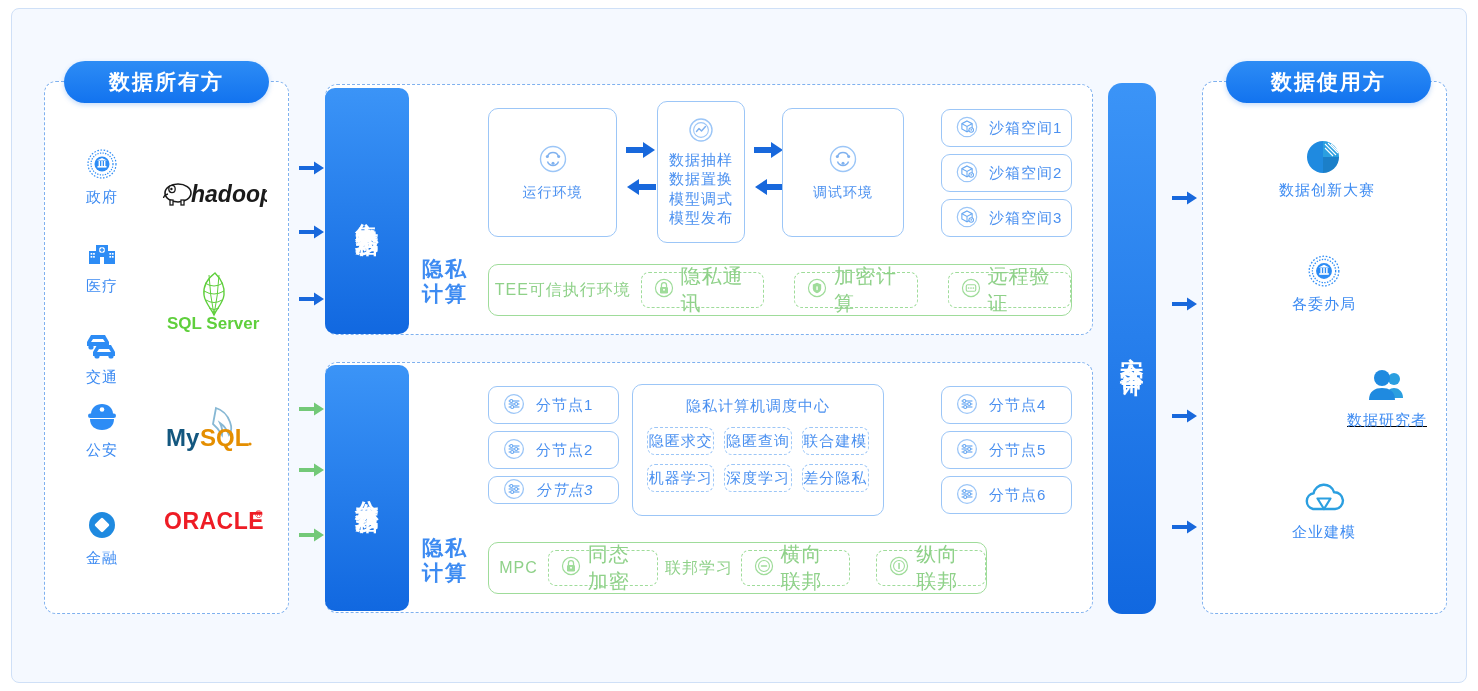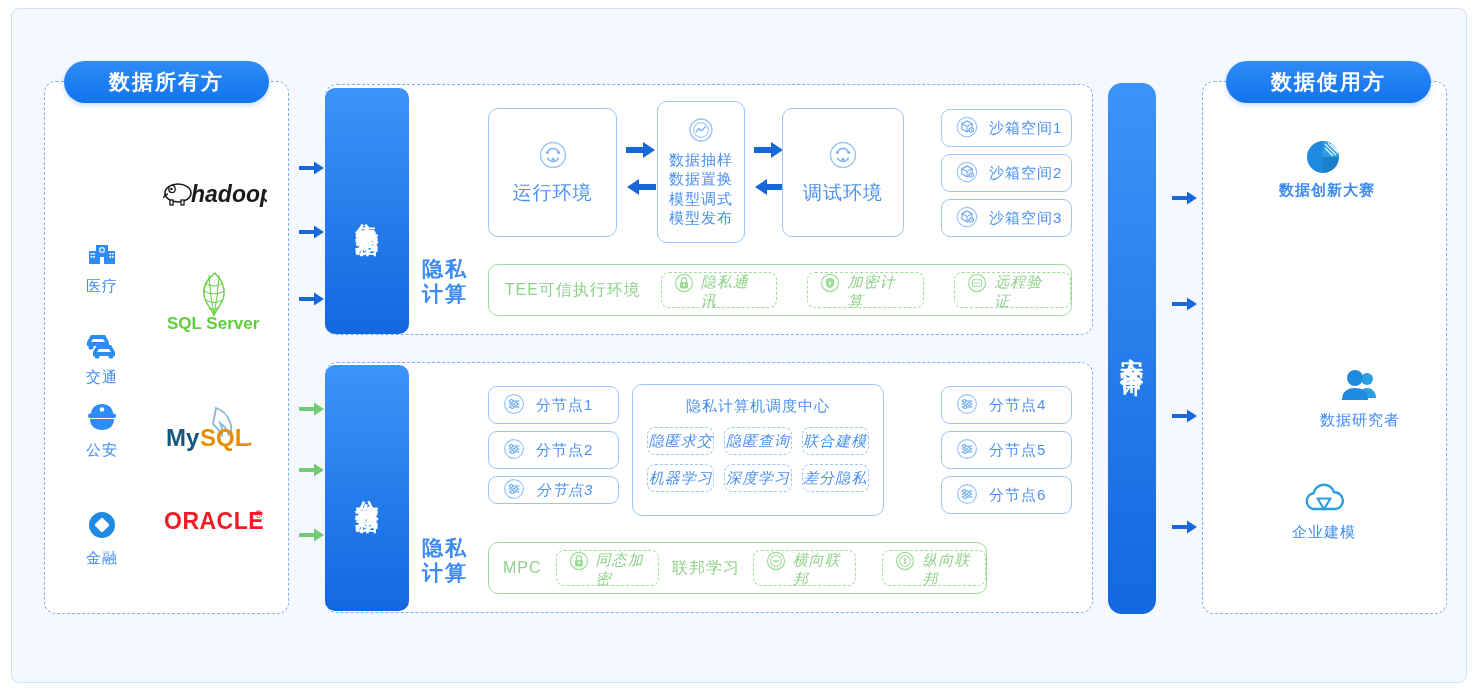--- a/index.html
+++ b/index.html
@@ -64,21 +64,21 @@
   
   .card {
     position: absolute;
     border: 1px solid #9cc6f7;
     border-radius: 10px;
     background: #fff;
     display: flex; flex-direction: column;
     align-items: center; justify-content: center;
     color: #4a90f0;
   }
-  .card .ctitle { font-size: 19px; letter-spacing: 1px; margin-top: 6px; }
+  .card .ctitle { font-size: 14px; letter-spacing: 1px; margin-top: 6px; }
   .card .multi { font-size: 15px; line-height: 1.28; text-align: right; letter-spacing: 1px; }
 
   .chip {
     position: absolute;
     border: 1px solid #9cc6f7;
     border-radius: 9px;
     background: #fff;
     display: flex; align-items: center;
     padding-left: 14px; gap: 11px;
     color: #4a90f0; font-size: 15px; letter-spacing: 1px;
@@ -95,55 +95,70 @@
     text-align: center; color: #4a90f0; font-size: 15px;
     margin-top: 12px; letter-spacing: 1px;
   }
   .sched .grid {
     display: grid; grid-template-columns: repeat(3, 1fr);
     gap: 9px 10px; padding: 11px 14px 0 14px;
   }
   .sched .gchip {
     border: 1px dashed #9cc6f7; border-radius: 8px;
     height: 28px; display: flex; align-items: center; justify-content: center;
-    color: #4a90f0; font-size: 15px; letter-spacing: 1px; font-style: italic;
+    color: #4a90f0; font-size: 15px; letter-spacing: 1px;
   }
 
   
   .priv-label {
     position: absolute; color: #3d8bf2; font-size: 21px; font-weight: bold;
     line-height: 1.18; text-align: center; letter-spacing: 2px;
   }
   .priv-strip {
     position: absolute;
     border: 1px solid #9fdc9a; border-radius: 10px;
     background: #fff;
     display: flex; align-items: center; gap: 0px;
   }
   .priv-plain {
     color: #8fd189; font-size: 16px; letter-spacing: 1px;
     text-align: center;
   }
   .priv-chip {
     border: 1px dashed #9fdc9a; border-radius: 8px;
-    height: 36px; display: flex; align-items: flex-start;
+    height: 36px; display: flex; align-items: center;
     gap: 7px; padding: 0 12px;
-    color: #8fd189; font-size: 15px; letter-spacing: 1px; font-style: italic;
+    color: #8fd189; font-size: 20px; letter-spacing: 1px;
   }
 </style>
 </head>
 <body>
 
 <div id="canvas">
 
   <div class="pill" style="left:52px; top:52px; width:205px; height:42px;">
     <span>数据所有方</span>
   </div>
   <div class="dashpanel" style="left:32px; top:72px; width:245px; height:533px;"></div>
 
+  <div class="party-item" style="left:45px; top:135px;">
+    <div class="party-icon">
+      <svg width="34" height="34" viewBox="0 0 34 34">
+        <circle cx="17" cy="17" r="14" fill="none" stroke="#2d8cf5" stroke-width="1.2" stroke-dasharray="1.6 1.6"></circle>
+        <circle cx="17" cy="17" r="11" fill="none" stroke="#2d8cf5" stroke-width="1.2" stroke-dasharray="1.3 1.3"></circle>
+        <circle cx="17" cy="17" r="7.5" fill="#2d8cf5"></circle>
+        <rect x="12.5" y="19" width="9" height="1.6" fill="#fff"></rect>
+        <rect x="13.6" y="14" width="1.4" height="5" fill="#fff"></rect>
+        <rect x="16.3" y="14" width="1.4" height="5" fill="#fff"></rect>
+        <rect x="19" y="14" width="1.4" height="5" fill="#fff"></rect>
+        <polygon points="17,11 22,13.6 12,13.6" fill="#fff"></polygon>
+      </svg>
+    </div>
+    <div class="lbl">政府</div>
+  </div>
 
   <div class="party-item" style="left:45px; top:224px;">
     <div class="party-icon">
       <svg width="32" height="32" viewBox="0 0 32 32">
         <rect x="10" y="8" width="12" height="19" fill="#2d8cf5"></rect>
         <rect x="3" y="14" width="7" height="13" fill="#2d8cf5"></rect>
         <rect x="22" y="14" width="7" height="13" fill="#2d8cf5"></rect>
         <circle cx="16" cy="13" r="3" fill="#fff"></circle>
         <rect x="15.3" y="10.7" width="1.4" height="4.6" fill="#2d8cf5"></rect>
         <rect x="13.7" y="12.3" width="4.6" height="1.4" fill="#2d8cf5"></rect>
@@ -591,39 +606,54 @@
     <svg width="26" height="18" viewBox="0 0 26 18">
         <path d="M0 7 H15 V2.5 L25 9 L15 15.5 V11 H0 Z" fill="#1868dc"></path>
       </svg>
   </div>
 
   <div class="pill" style="left:1214px; top:52px; width:205px; height:42px;">
     <span>数据使用方</span>
   </div>
   <div class="dashpanel" style="left:1190px; top:72px; width:245px; height:533px;"></div>
 
-  <div class="party-item" style="left:1267px; top:128px;font-weight:bold;">
+  <div class="party-item" style="left:1267px; top:128px;">
     <div class="party-icon">
       <svg width="40" height="38" viewBox="0 0 40 38">
         <path d="M19 19 L19 3 A16 16 0 0 1 35 19 Z" fill="#2b9fe0"></path>
         <path d="M19 19 L35 19 A16 16 0 0 1 19 35 Z" fill="#1b7fc9"></path>
         <path d="M19 19 L19 35 A16 16 0 0 1 19 3 Z" fill="#1f8ae0"></path>
         <g stroke="#ffffff" stroke-width="1.1">
           <line x1="21" y1="6" x2="32" y2="17"></line>
           <line x1="24" y1="5" x2="34" y2="15"></line>
           <line x1="27" y1="6" x2="35" y2="14"></line>
           <line x1="21" y1="10" x2="29" y2="18"></line>
         </g>
       </svg>
     </div>
     <div class="lbl" style="white-space:nowrap;">数据创新大赛</div>
   </div>
 
-
-  <div class="party-item" style="left:1303px; top:358px;">
+  <div class="party-item" style="left:1267px; top:242px;">
+    <div class="party-icon">
+      <svg width="36" height="36" viewBox="0 0 34 34">
+        <circle cx="17" cy="17" r="14" fill="none" stroke="#2d8cf5" stroke-width="1.2" stroke-dasharray="1.6 1.6"></circle>
+        <circle cx="17" cy="17" r="11" fill="none" stroke="#2d8cf5" stroke-width="1.2" stroke-dasharray="1.3 1.3"></circle>
+        <circle cx="17" cy="17" r="7.5" fill="#2d8cf5"></circle>
+        <rect x="12.5" y="19" width="9" height="1.6" fill="#fff"></rect>
+        <rect x="13.6" y="14" width="1.4" height="5" fill="#fff"></rect>
+        <rect x="16.3" y="14" width="1.4" height="5" fill="#fff"></rect>
+        <rect x="19" y="14" width="1.4" height="5" fill="#fff"></rect>
+        <polygon points="17,11 22,13.6 12,13.6" fill="#fff"></polygon>
+      </svg>
+    </div>
+    <div class="lbl" style="white-space:nowrap;">各委办局</div>
+  </div>
+
+  <div class="party-item" style="left:1330px; top:358px;text-decoration:underline;">
     <div class="party-icon">
       <svg width="44" height="38" viewBox="0 0 44 38">
         <circle cx="29" cy="11" r="6" fill="#2b9fe0"></circle>
         <path d="M21 30 C21 23 25 20 29 20 C33 20 38 23 38 30 Z" fill="#2b9fe0"></path>
         <circle cx="17" cy="10" r="8" fill="#1f8ae0"></circle>
         <path d="M4 32 C4 23 10 20 17 20 C24 20 30 23 30 32 Z" fill="#1f8ae0"></path>
       </svg>
     </div>
     <div class="lbl" style="white-space:nowrap;">数据研究者</div>
   </div>

